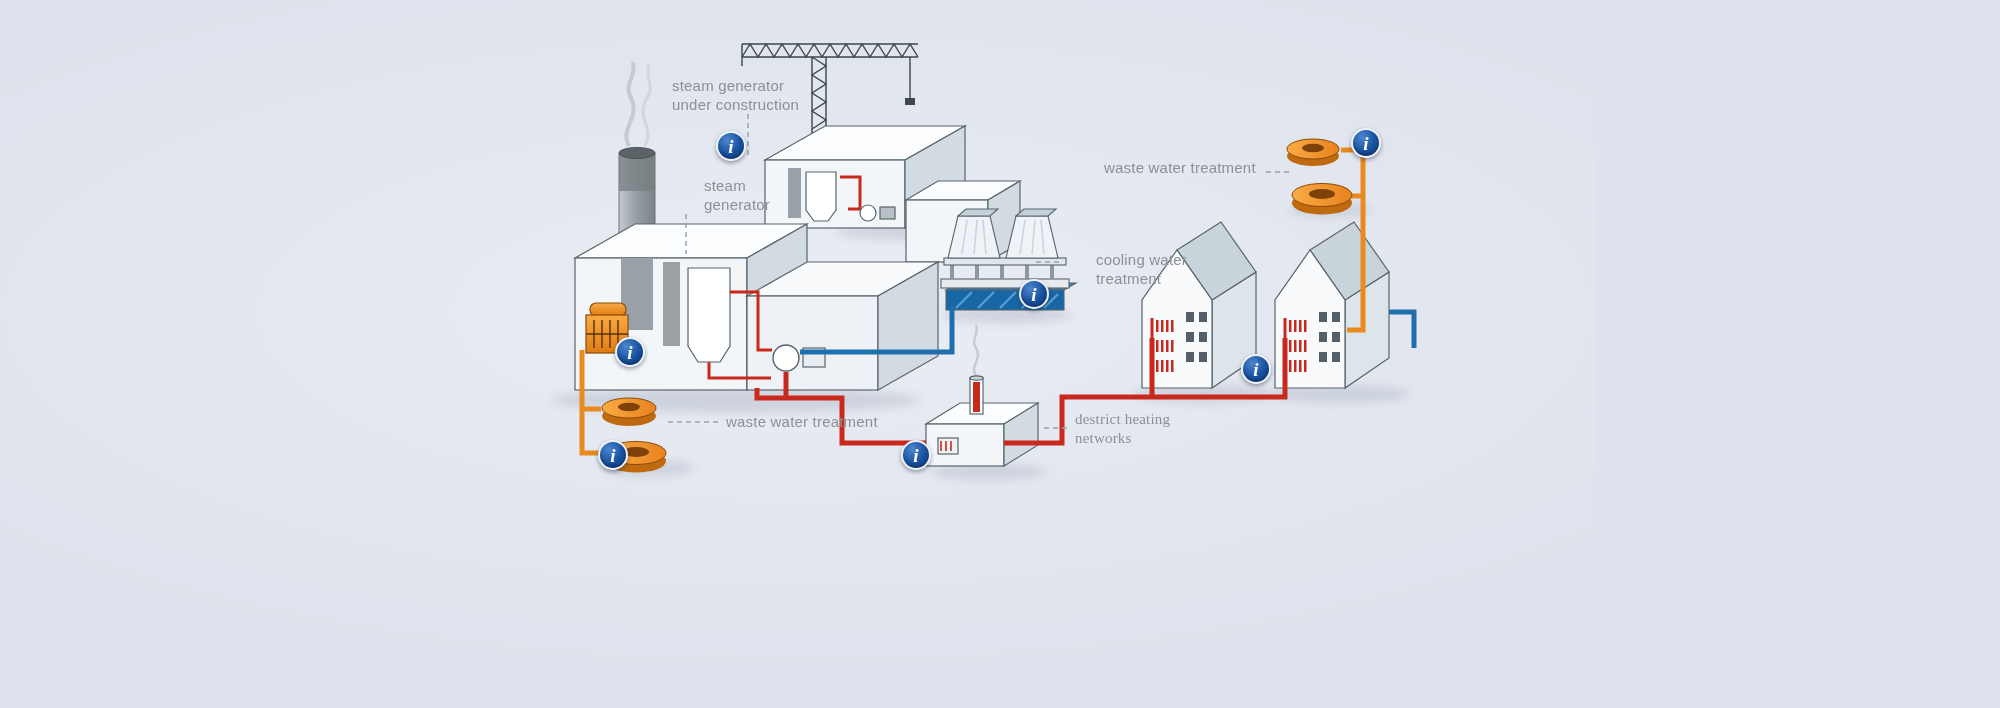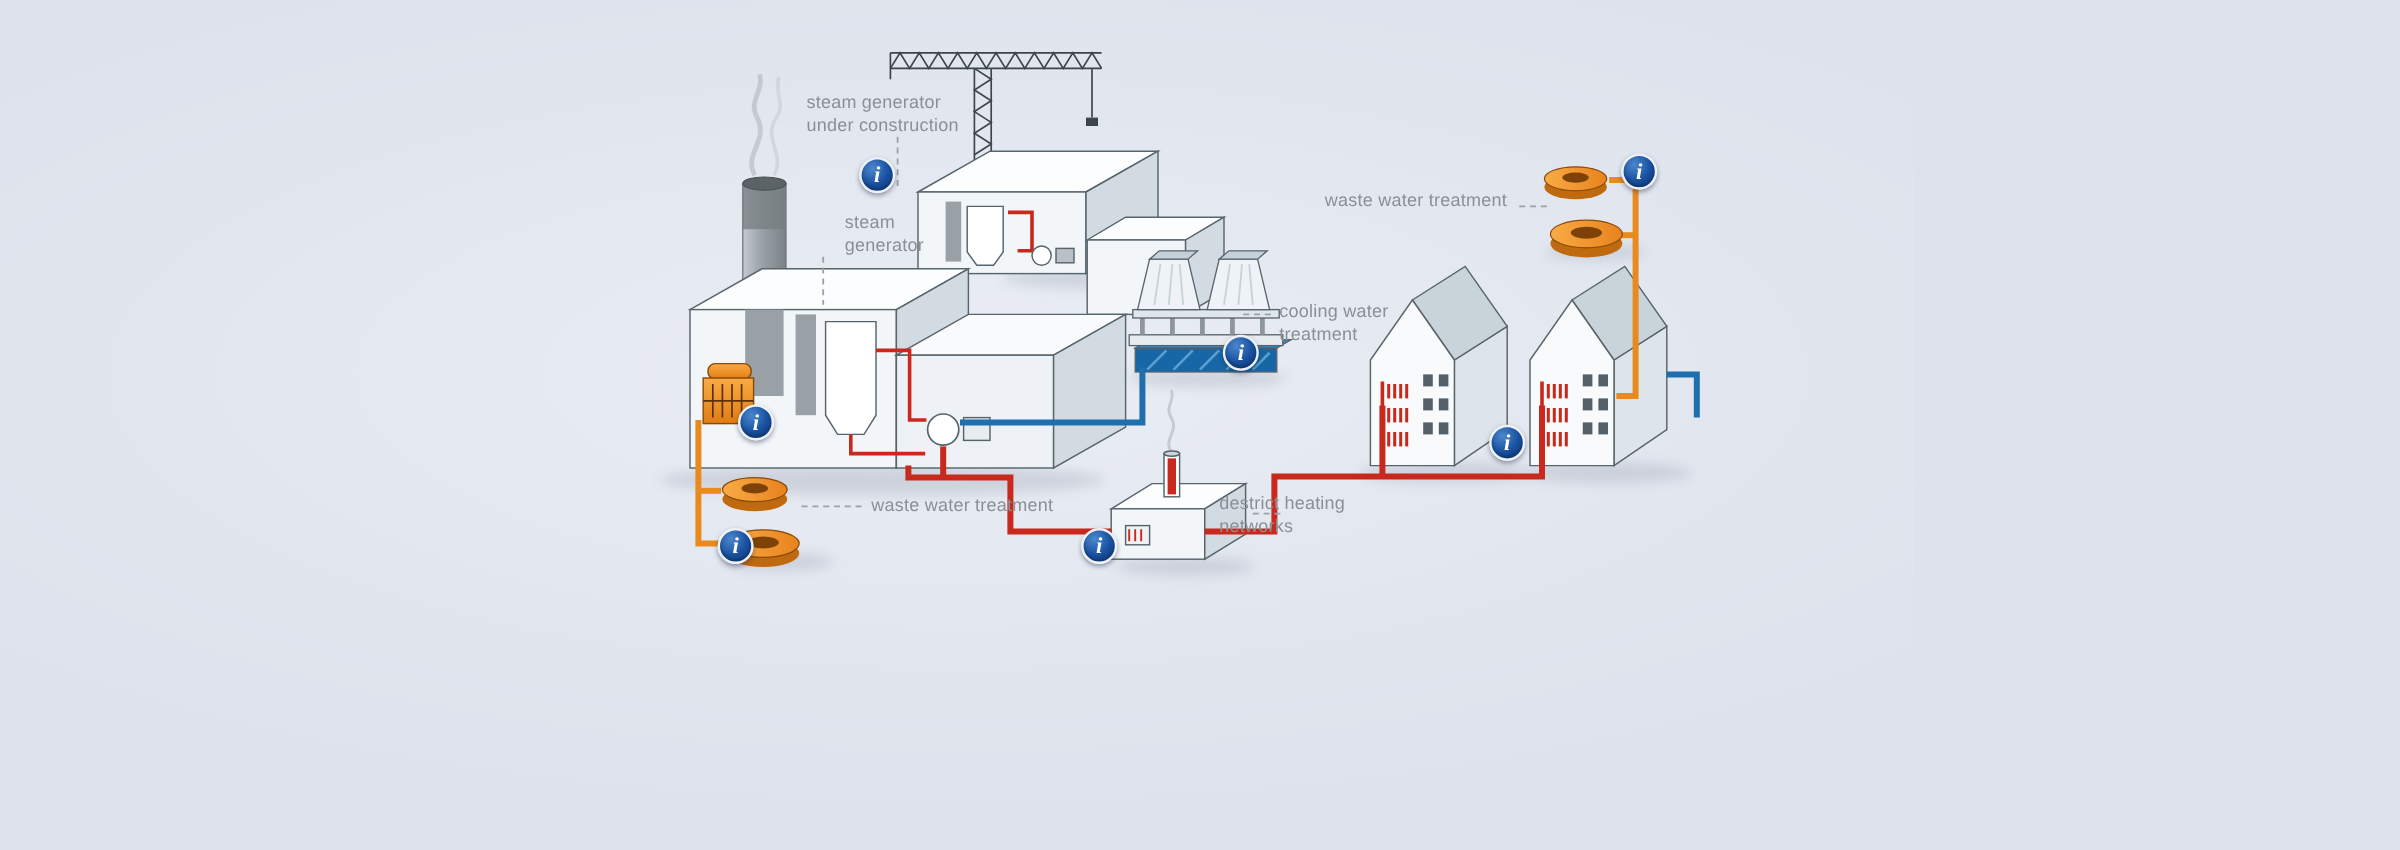--- a/index.html
+++ b/index.html
@@ -246,25 +246,25 @@
       <path d="M1266,172 H1290"></path>
       <path d="M668,422 H722"></path>
       <path d="M1044,428 H1071"></path>
     </g>
   </svg>
 
   <div class="lbl" style="left:672px; top:76px;">steam generator
 under construction</div>
   <div class="lbl" style="left:704px; top:176px;">steam
 generator</div>
-  <div class="lbl" style="left:1066px; top:250px;">cooling water
+  <div class="lbl" style="left:1096px; top:250px;">cooling water
 treatment</div>
   <div class="lbl" style="left:1104px; top:158px;">waste water treatment</div>
   <div class="lbl" style="left:726px; top:412px;">waste water treatment</div>
-  <div class="lbl" style="left:1016px; top:410px;">destrict heating
+  <div class="lbl" style="left:1075px; top:410px;font-family:Liberation Serif, serif;">destrict heating
 networks</div>
 
   <button class="info-btn" style="left:716px; top:131px;">
       <span>i</span>
     </button>
   <button class="info-btn" style="left:615px; top:337px;">
       <span>i</span>
     </button>
   <button class="info-btn" style="left:1019px; top:279px;">
       <span>i</span>

